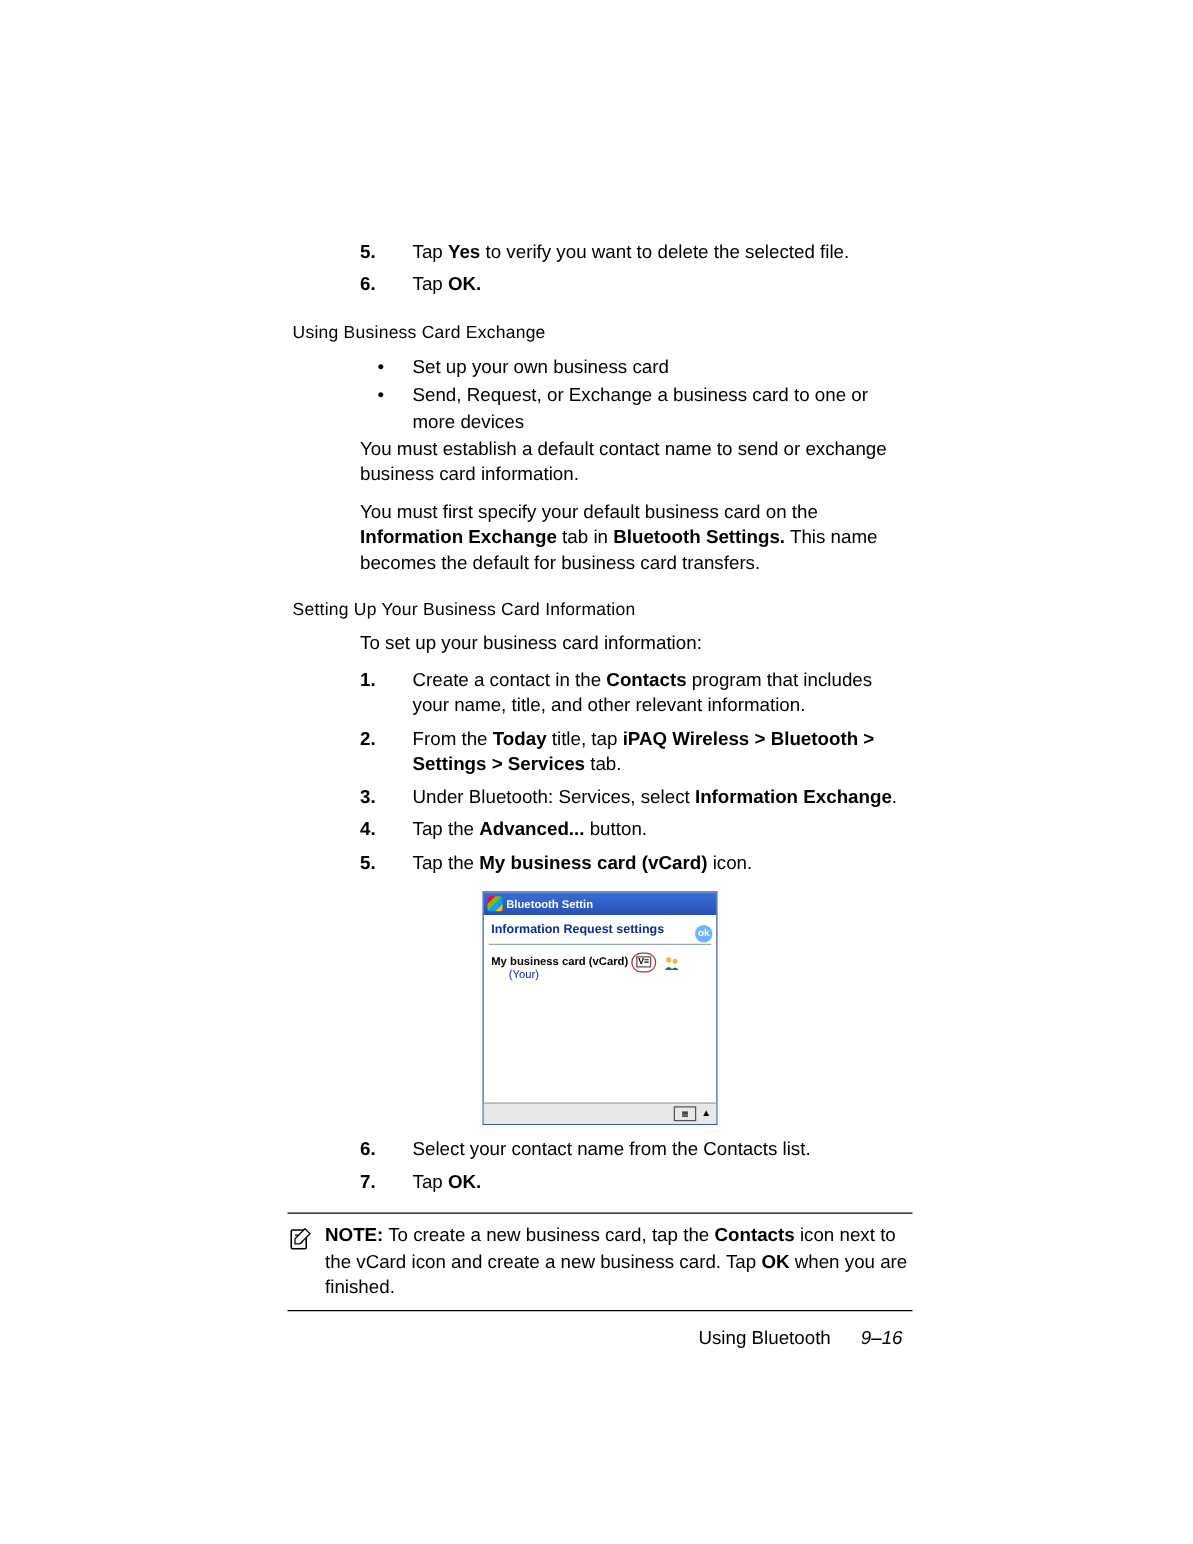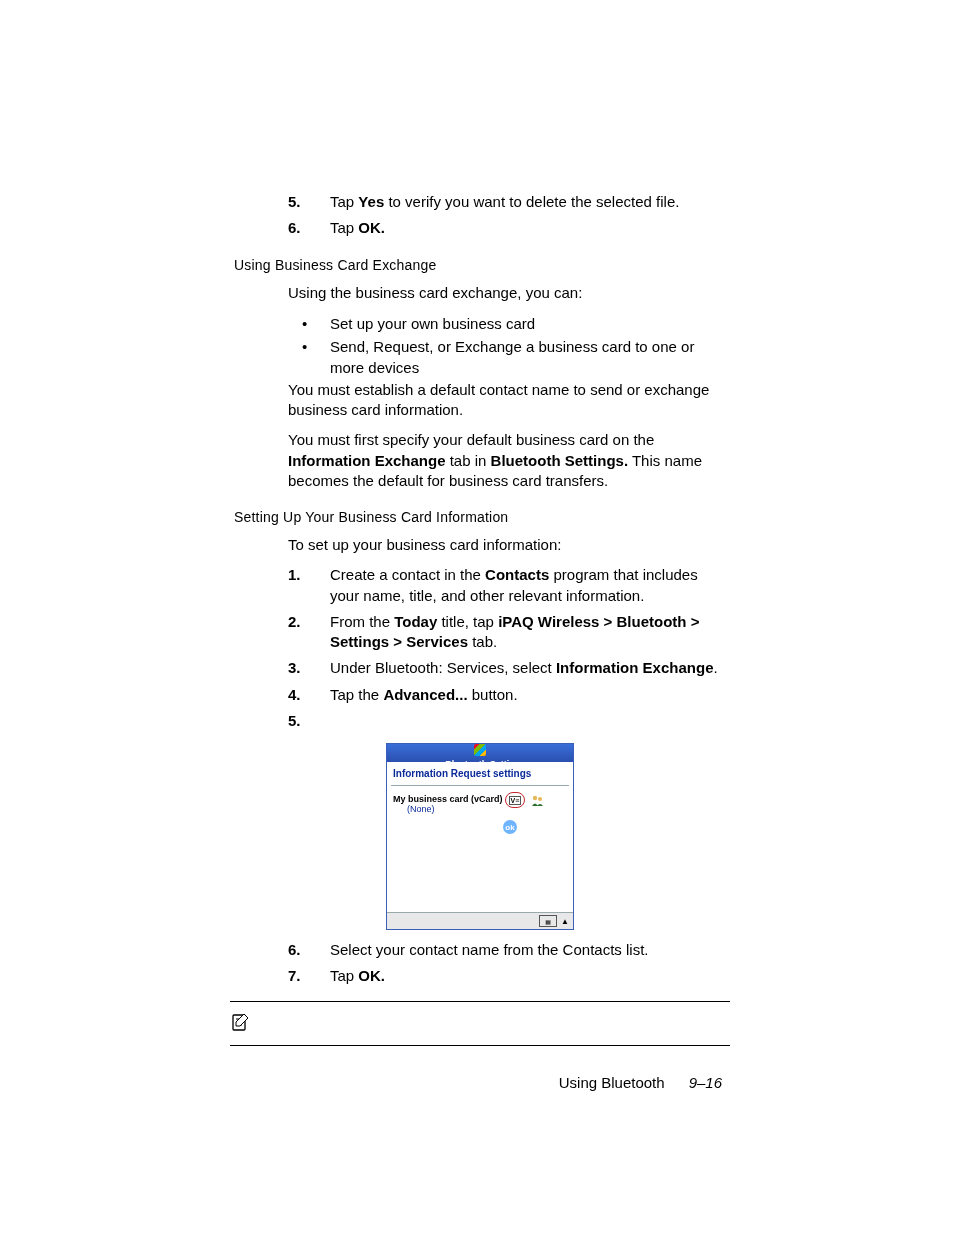--- a/index.html
+++ b/index.html
@@ -57,21 +57,20 @@
   .ss-titlebar{
     height:18px;
     background:linear-gradient(#3a6ed8,#2a50b0);
     color:#fff;
     font-size:9px;
     font-weight:bold;
     display:flex;
     align-items:center;
     padding:0 3px;
     gap:3px;
-    flex-direction:column;
   }
   .ss-flag{
     width:12px;height:12px;
     background:
       linear-gradient(135deg,#e81123 0 25%,#7fba00 25% 50%,#00a4ef 50% 75%,#ffb900 75% 100%);
     border-radius:2px;
     flex:0 0 12px;
   }
   .ss-title{flex:0 0 auto;}
   .ss-status{flex:1;text-align:right;display:flex;justify-content:flex-end;align-items:center;gap:3px;margin-top:48px;}
@@ -120,21 +119,21 @@
     gap:10px;
     font-size:15px;
     line-height:1.35;
   }
   .note-icon{
     width:20px;flex:0 0 20px;margin-top:2px;
   }
   .footer{
     position:absolute;
     right:232px;
-    bottom:144px;
+    bottom:156px;
     font-size:15px;
     font-style:normal;
   }
   .footer .chap{font-style:italic;margin-left:24px;}
 </style>
 </head>
 <body>
 <div class="page">
 
 <div class="content">
@@ -145,21 +144,20 @@
           <span class="ol-body"><span>Tap </span><span class="bold">Yes</span><span> to verify you want to delete the selected file.</span></span>
         </div>
         <div class="ol-item">
           <span class="ol-num">6.</span>
           <span class="ol-body"><span>Tap </span><span class="bold">OK.</span></span>
         </div>
       </div>
 
   <h2>Using Business Card Exchange</h2>
 
-  <div class="para">Using the business card exchange, you can:</div>
 
   <div id="bullets">
         <div class="ul-item">
           <span class="bullet">•</span>
           <span>Set up your own business card</span>
         </div>
         <div class="ul-item">
           <span class="bullet">•</span>
           <span>Send, Request, or Exchange a business card to one or more devices</span>
         </div>
@@ -185,20 +183,21 @@
         <div class="ol-item">
           <span class="ol-num">3.</span>
           <span class="ol-body"><span>Under Bluetooth: Services, select </span><span class="bold">Information Exchange</span><span>.</span></span>
         </div>
         <div class="ol-item">
           <span class="ol-num">4.</span>
           <span class="ol-body"><span>Tap the </span><span class="bold">Advanced...</span><span> button.</span></span>
         </div>
         <div class="ol-item">
           <span class="ol-num">5.</span>
+          <span class="ol-body"><span>Tap the </span><span class="bold">My business card (vCard)</span><span> icon.</span></span>
         </div>
       </div>
 
   <div class="screenshot">
     <div class="ss-titlebar">
       <span class="ss-flag"></span>
       <span class="ss-title">Bluetooth Settin</span>
       <span class="ss-status">
         <svg class="ss-status-icon" viewBox="0 0 10 10">
               <path d="M1 9 L5 1 L9 9" stroke="#fff" stroke-width="1" fill="none"></path>
@@ -221,21 +220,21 @@
       <span class="ss-label">My business card (vCard)</span>
       <span class="ss-vcard">
         <span class="ss-vcard-inner">V≡</span>
       </span>
       <svg class="ss-contacts" viewBox="0 0 13 13">
         <circle cx="4" cy="4" r="2.2" fill="#e6b85c"></circle>
         <path d="M1 12 Q4 7 7 12 Z" fill="#2a6e2a"></path>
         <circle cx="9" cy="5" r="2" fill="#e6b85c"></circle>
         <path d="M6 12 Q9 8 12 12 Z" fill="#2a6e2a"></path>
       </svg>
-      <div class="ss-none">(None)</div>
+      <div class="ss-none">(Your)</div>
     </div>
     <div class="ss-bottom">
       <span class="ss-kbd">▦</span>
       <span class="ss-arrow">▲</span>
     </div>
   </div>
 
   <div id="post-steps">
         <div class="ol-item">
           <span class="ol-num">6.</span>
@@ -250,20 +249,21 @@
   <div class="note-block">
     <span class="note-icon">
       <svg viewBox="0 0 20 20" width="20" height="20">
         <rect x="3" y="3" width="12" height="15" rx="1" fill="none" stroke="#000" stroke-width="1.3"></rect>
         <line x1="6" y1="7" x2="12" y2="7" stroke="#000"></line>
         <line x1="6" y1="10" x2="12" y2="10" stroke="#000"></line>
         <line x1="6" y1="13" x2="12" y2="13" stroke="#000"></line>
         <path d="M14 2 L18 6 L10 14 L6 14 L6 10 Z" fill="#fff" stroke="#000" stroke-width="1"></path>
       </svg>
     </span>
+    <span id="note-body"><span class="bold">NOTE:</span><span> To create a new business card, tap the </span><span class="bold">Contacts</span><span> icon next to the vCard icon and create a new business card. Tap </span><span class="bold">OK</span><span> when you are finished.</span></span>
   </div>
 
 </div>
 
 <div class="footer">
   <span>Using Bluetooth</span><span class="chap">9–16</span>
 </div>
 
 </div>
 

